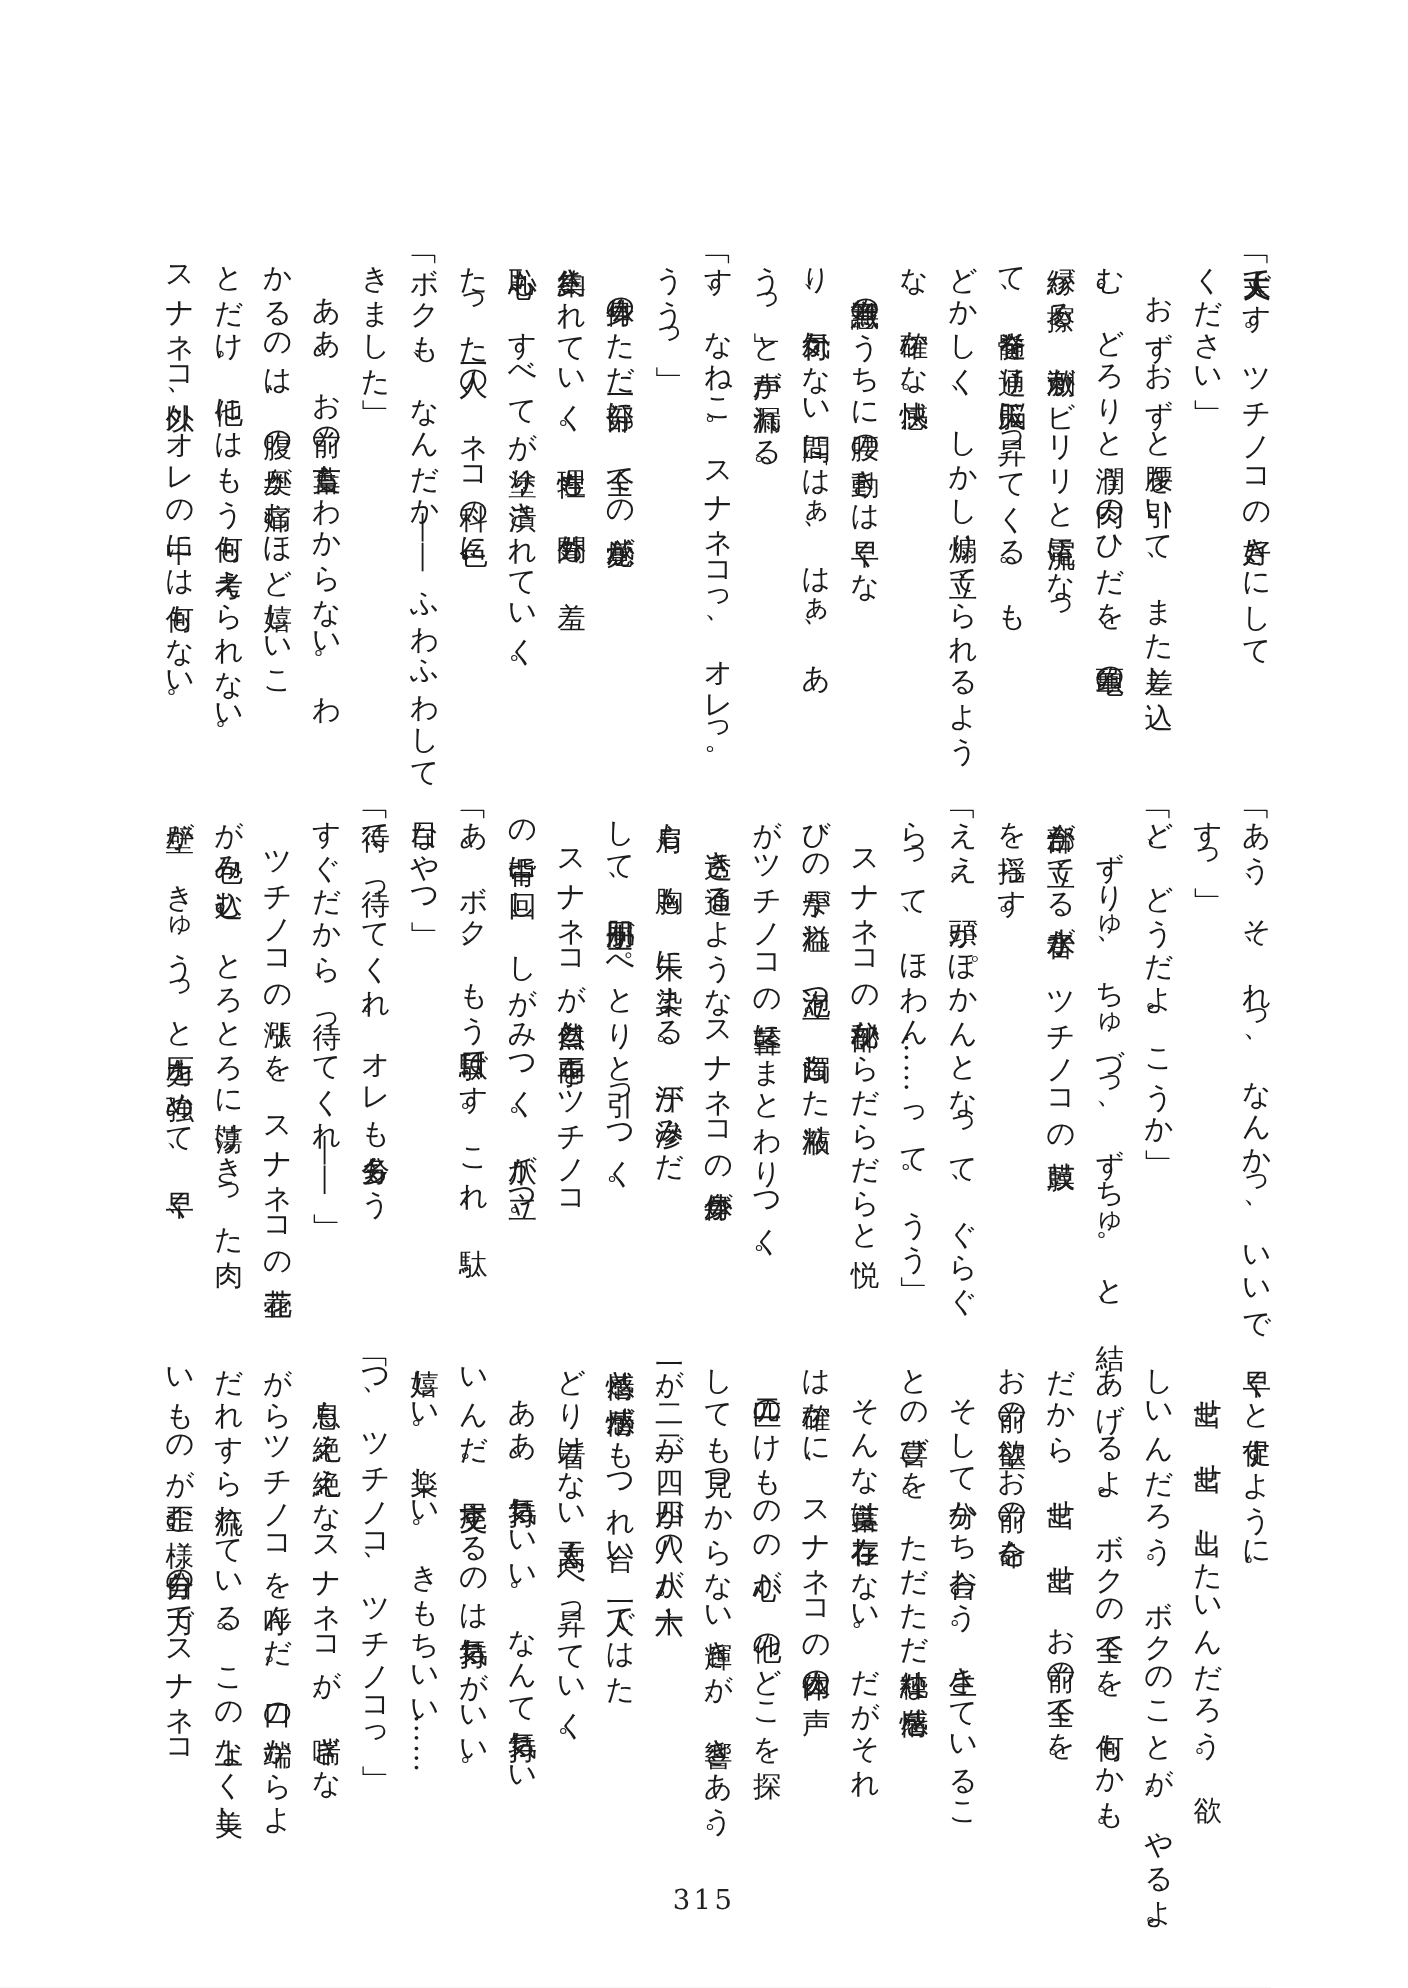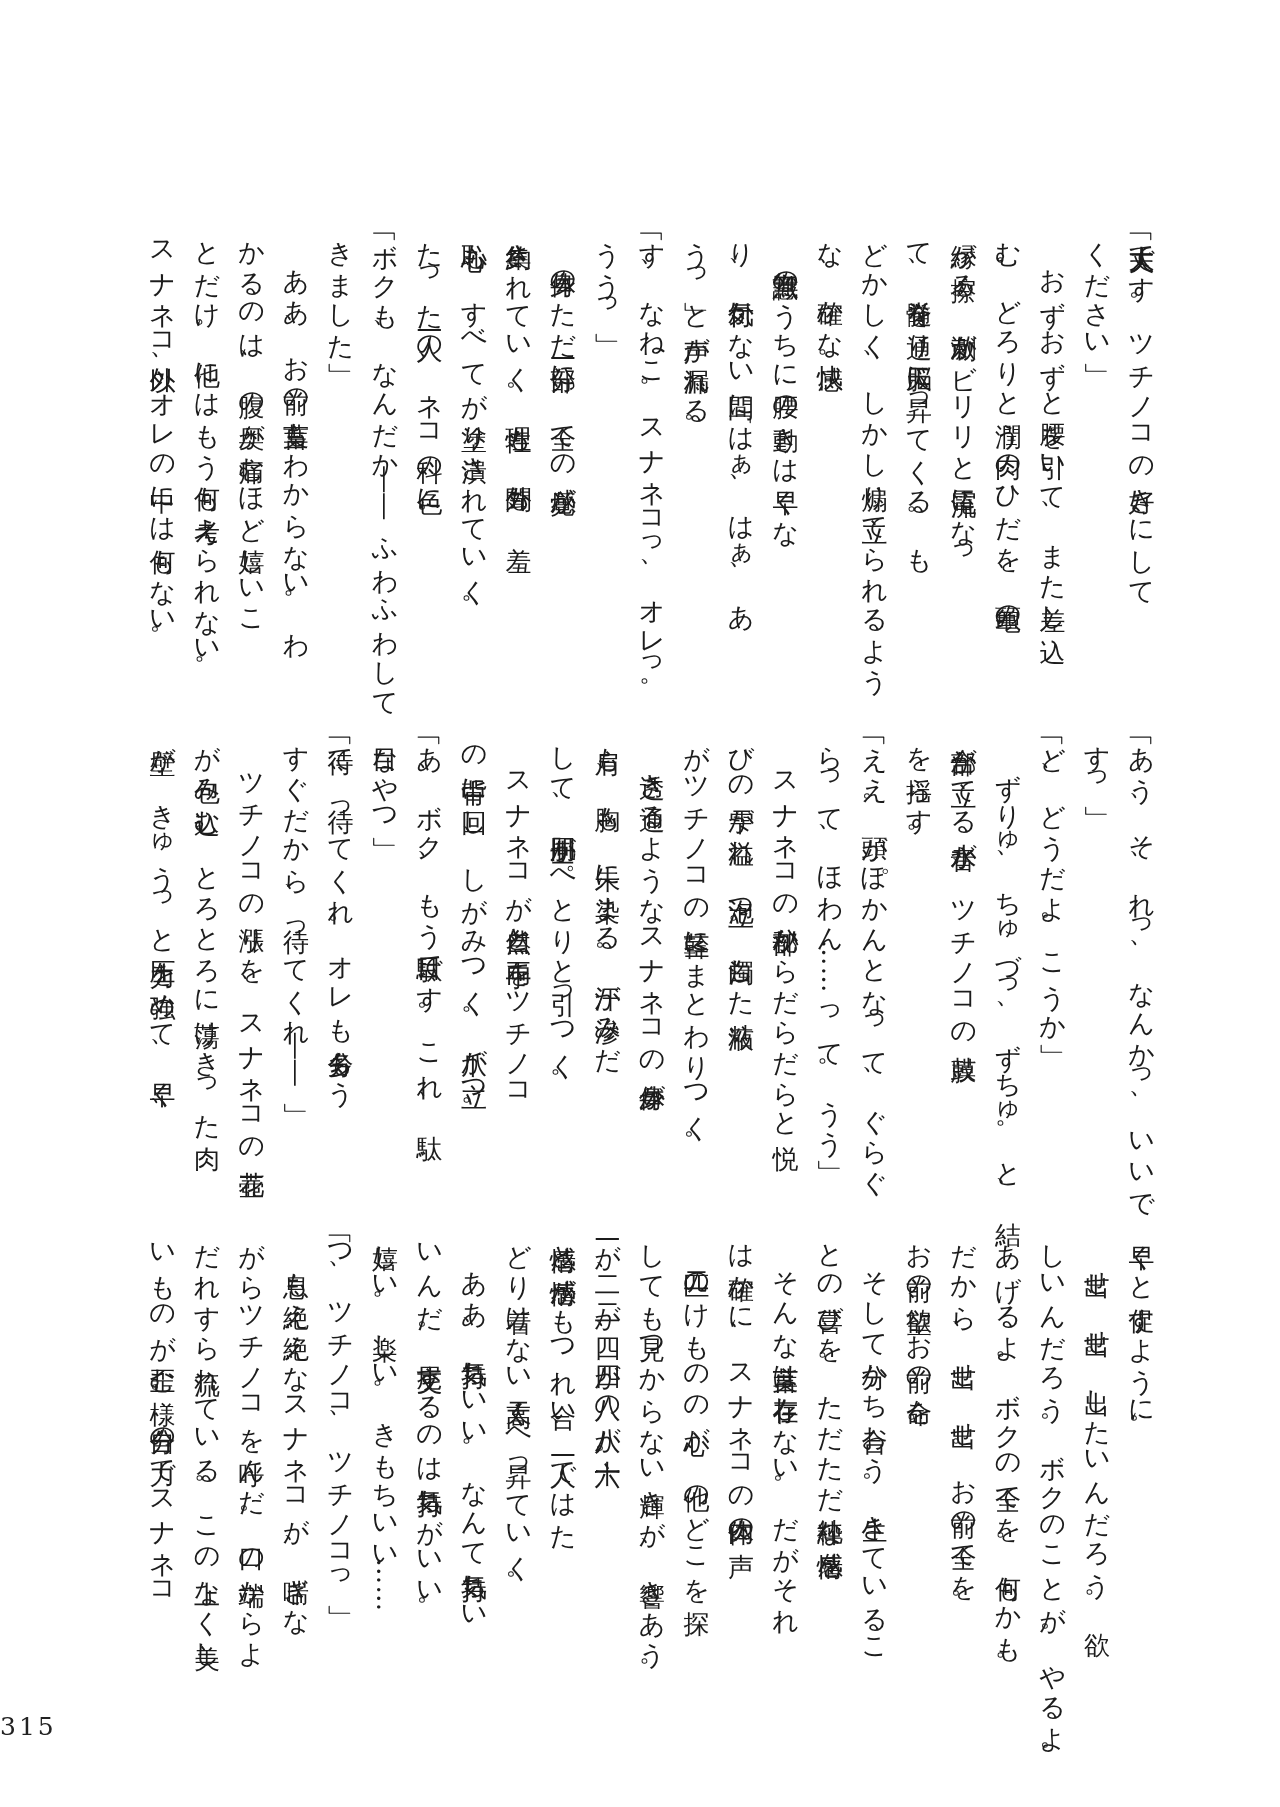--- a/index.html
+++ b/index.html
@@ -32,21 +32,21 @@
   .block-middle { top: 728px;  }
   .block-bottom { top: 1226px; }
   .line {
     height: 492px;
   }
   .page-number {
     position: absolute;
     top: 1712px;
     left: 0;
     width: 100%;
-    text-align: left;
+    text-align: center;
     font-size: 25px;
     letter-spacing: 3px;
     color: #222;
   }
 </style>
 </head>
 <body>
 
 <div class="page">
   <section class="text-block block-top">

